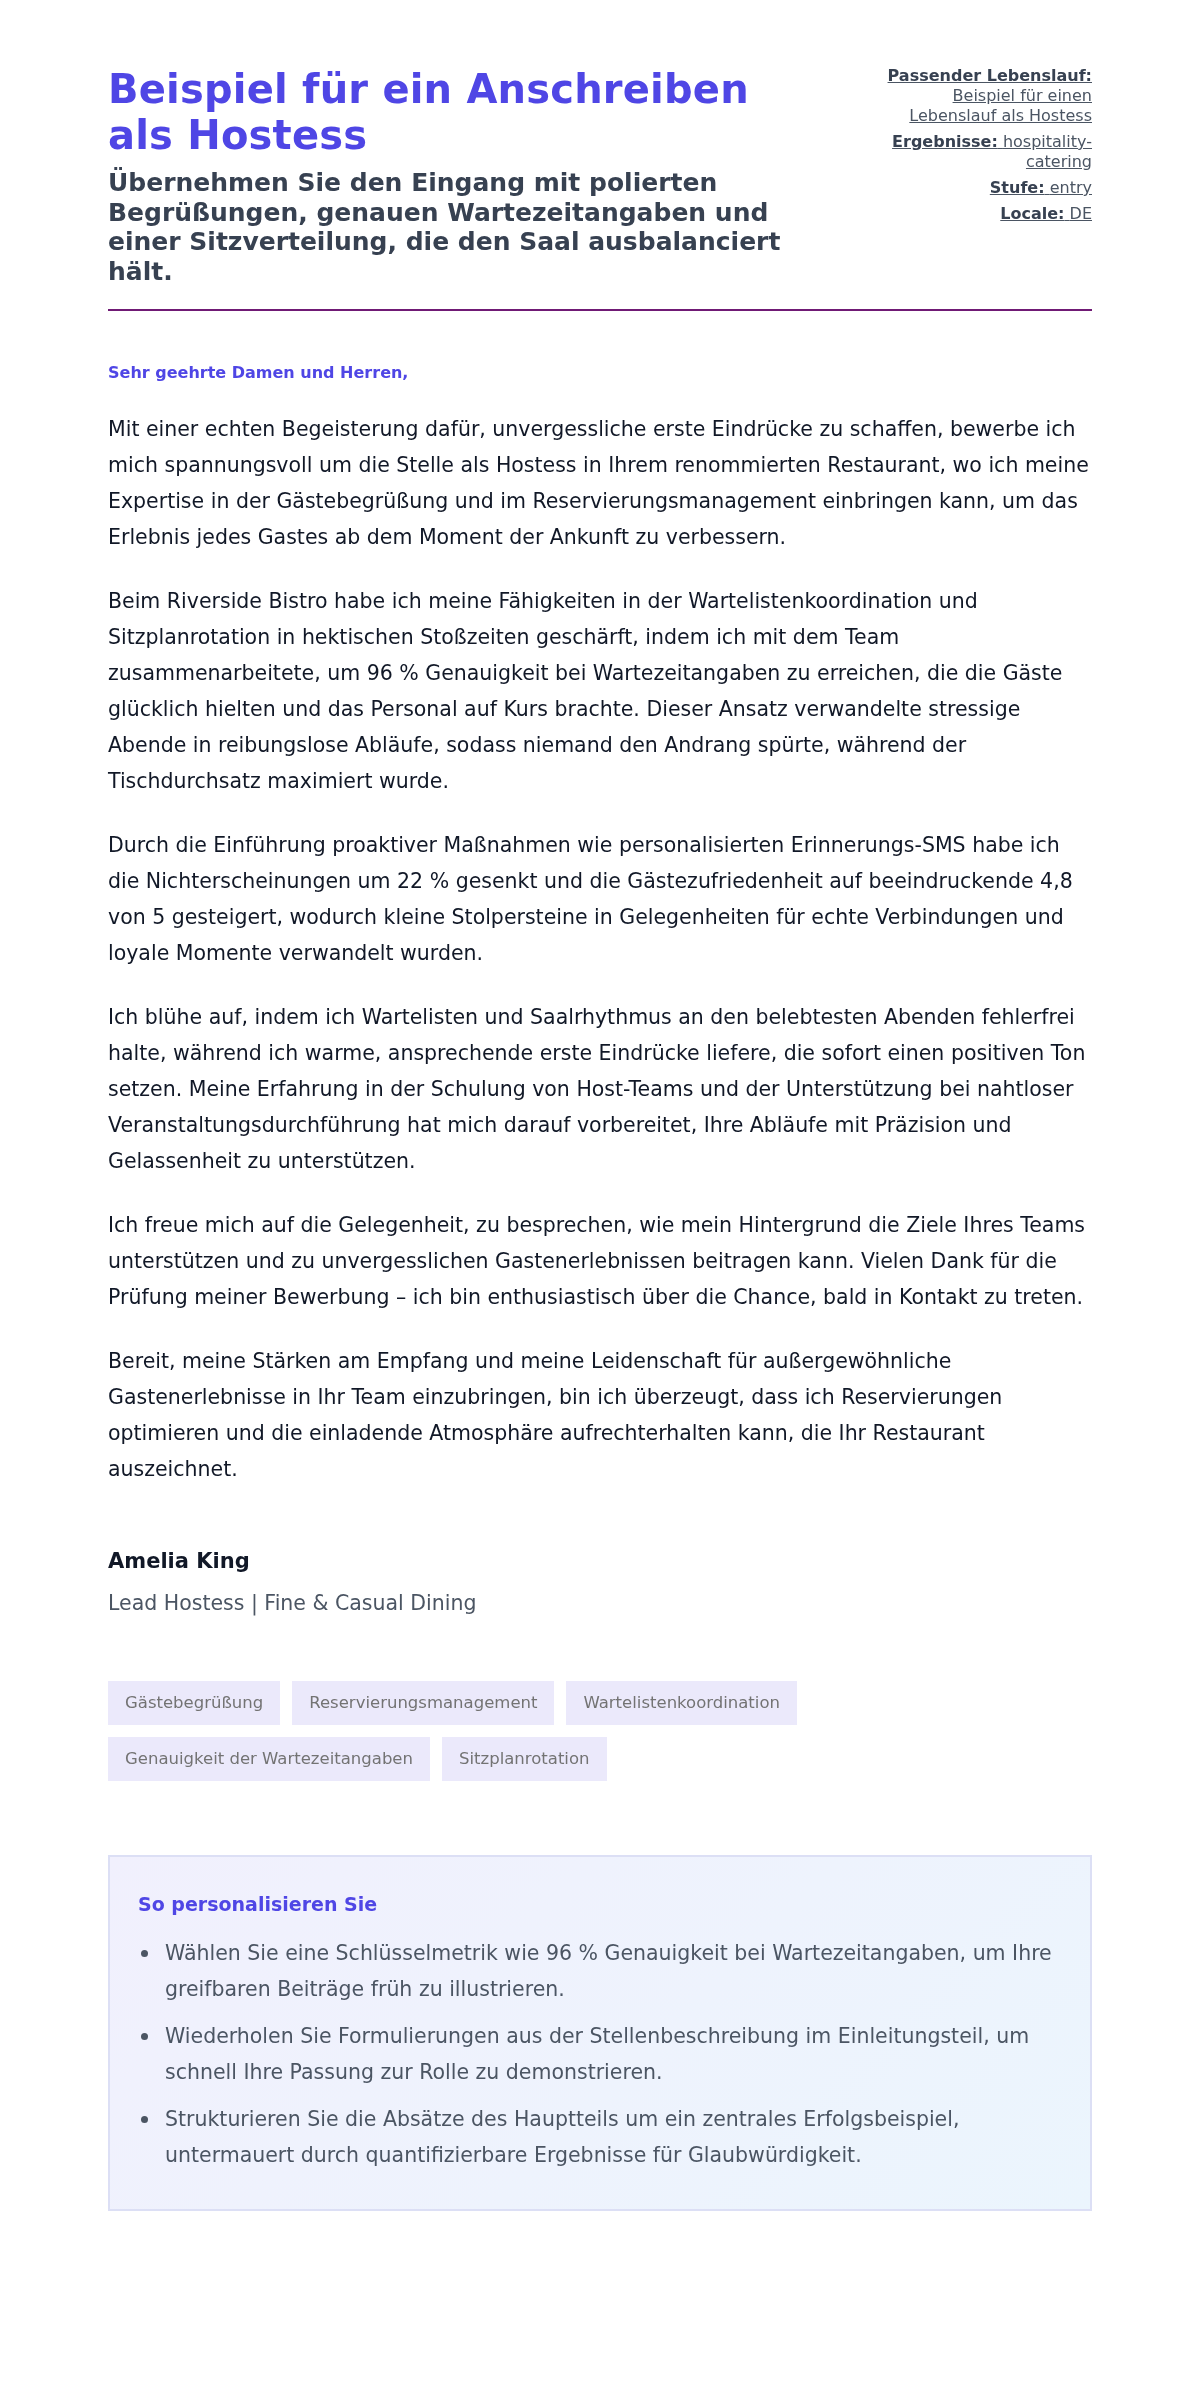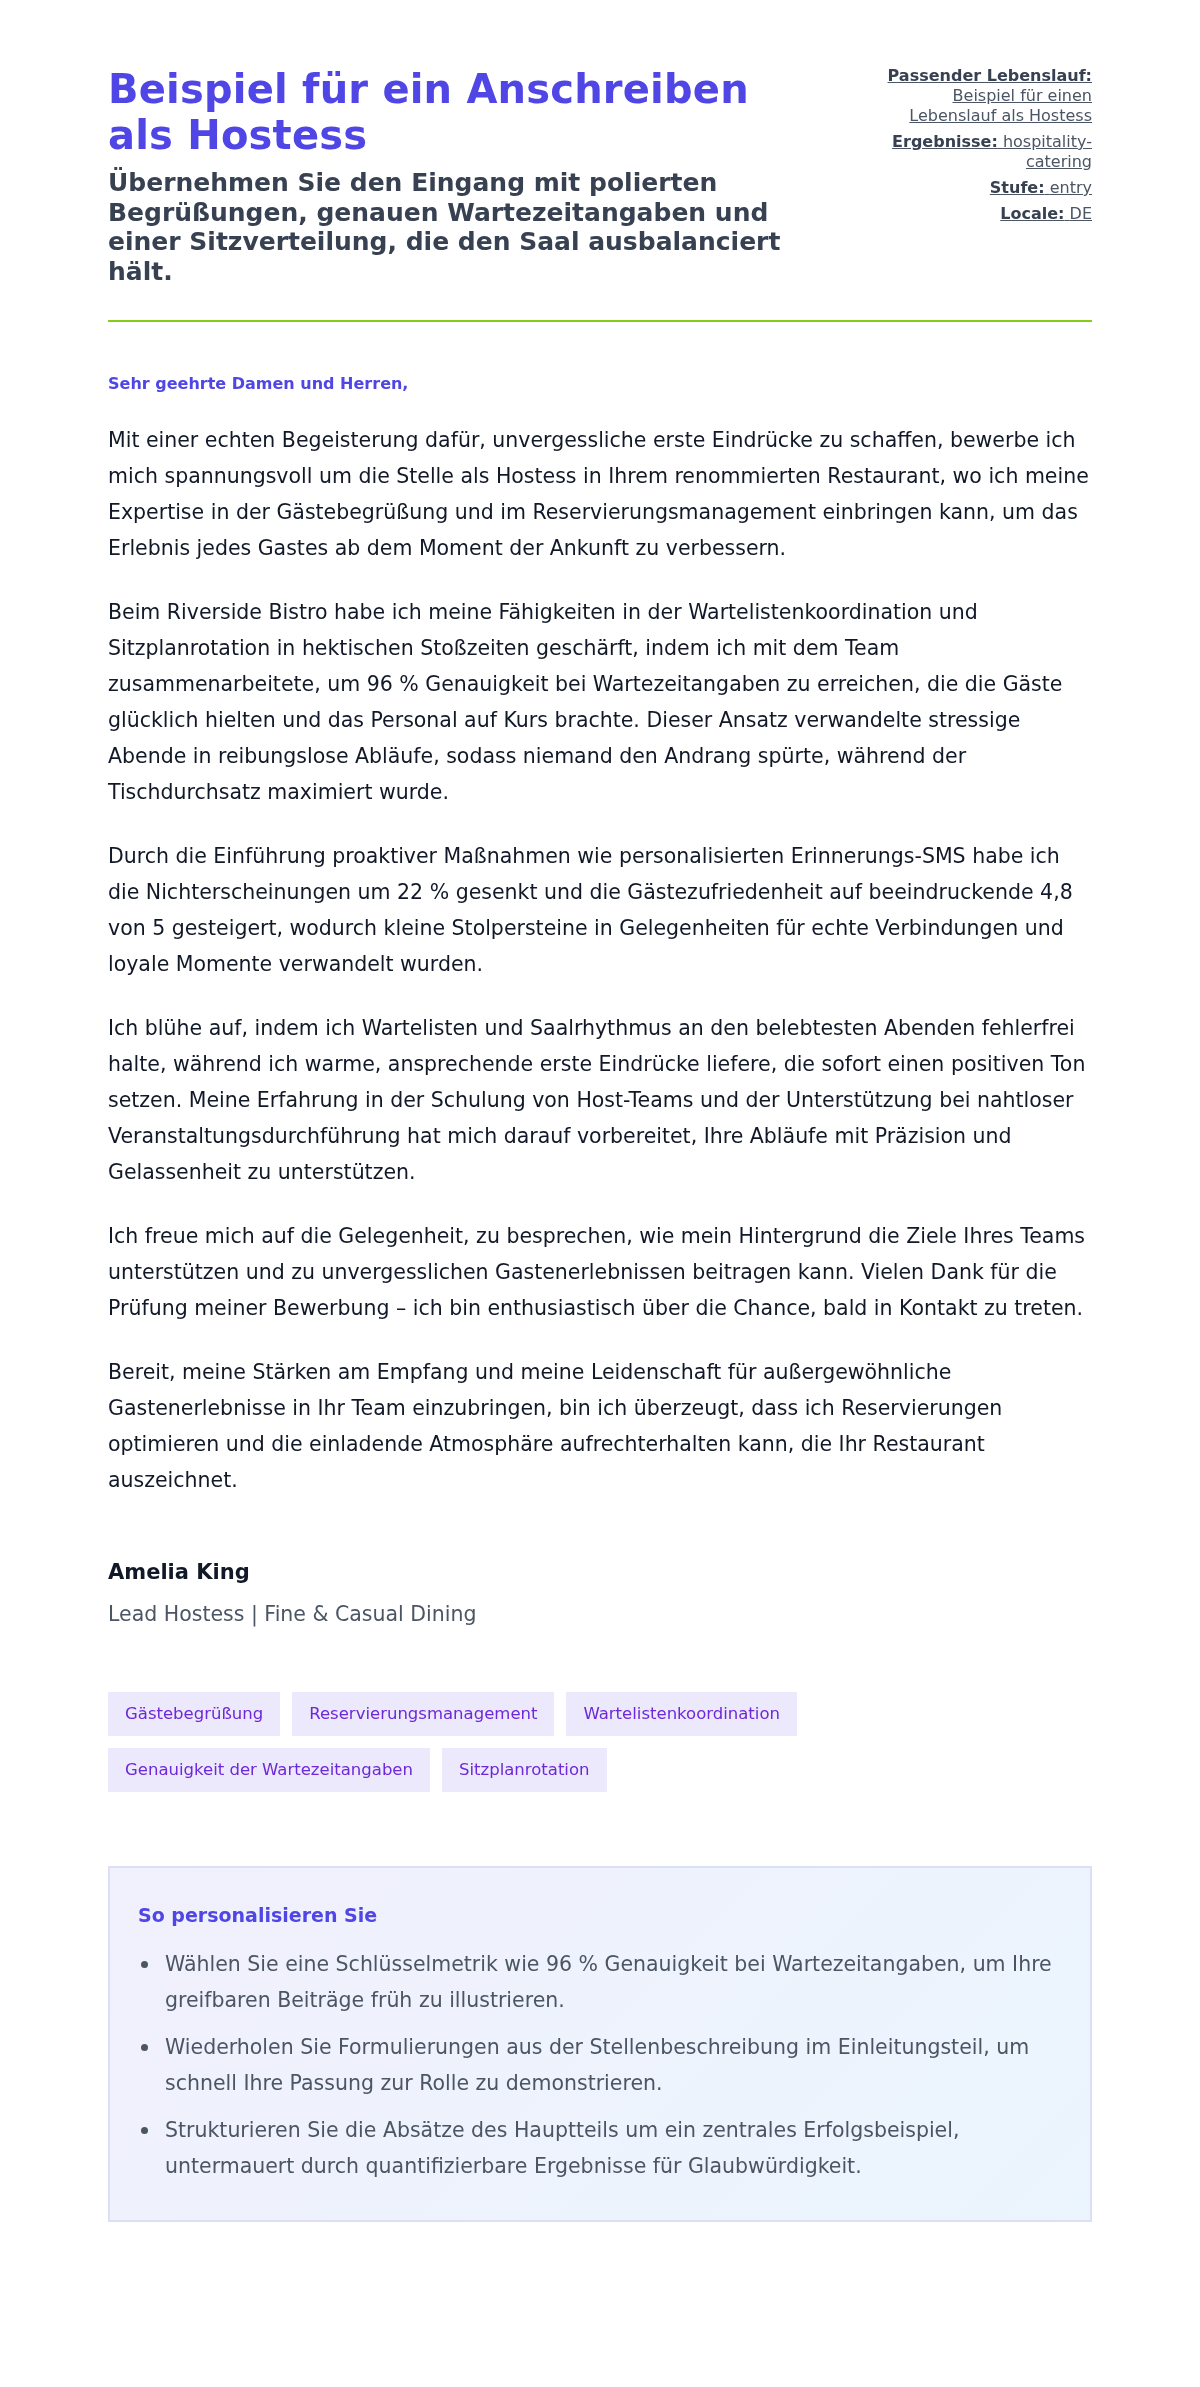--- a/index.html
+++ b/index.html
@@ -12,22 +12,22 @@
     }
     .page {
       width: 1200px;
       padding: 66px 108px 56px 108px;
     }
     
     .header {
       display: flex;
       justify-content: space-between;
       align-items: flex-start;
-      padding-bottom: 34px;
-      border-bottom: 2px solid #84cc16;
+      padding-bottom: 23px;
+      border-bottom: 2px solid #701a75;
     }
     .header-left { width: 720px; }
     .title {
       font-size: 40px;
       line-height: 46px;
       font-weight: bold;
       color: #4f46e5;
       letter-spacing: 0.2px;
     }
     .subtitle {
@@ -83,21 +83,21 @@
     
     .tags {
       margin-top: 64px;
       display: flex;
       flex-wrap: wrap;
       gap: 12px 12px;
       width: 740px;
     }
     .tag {
       background: #ebe9fb;
-      color: #6d28d9;
+      color: #737373;
       font-size: 16.5px;
       line-height: 20px;
       padding: 12px 17px 12px 17px;
       white-space: nowrap;
     }
 
     
     .callout {
       margin-top: 74px;
       background: linear-gradient(135deg, #f1f0fd 0%, #eef3fd 55%, #ebf5fd 100%);

